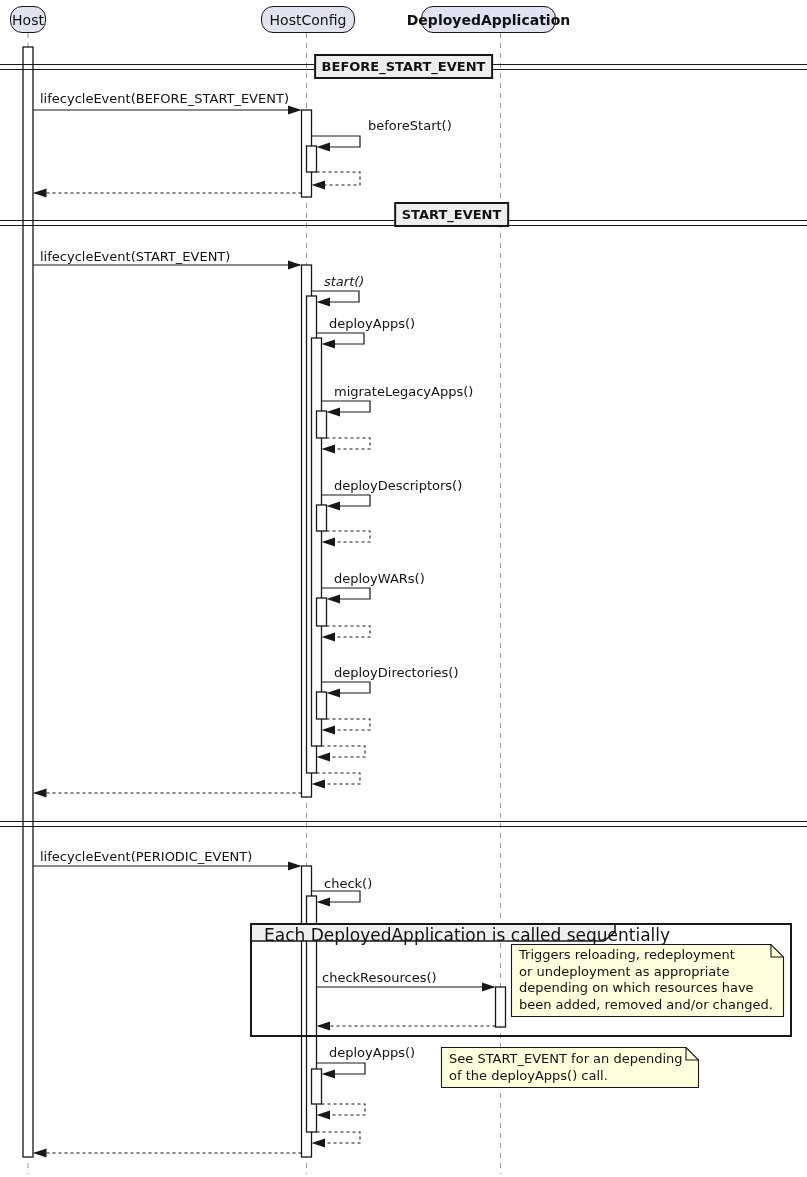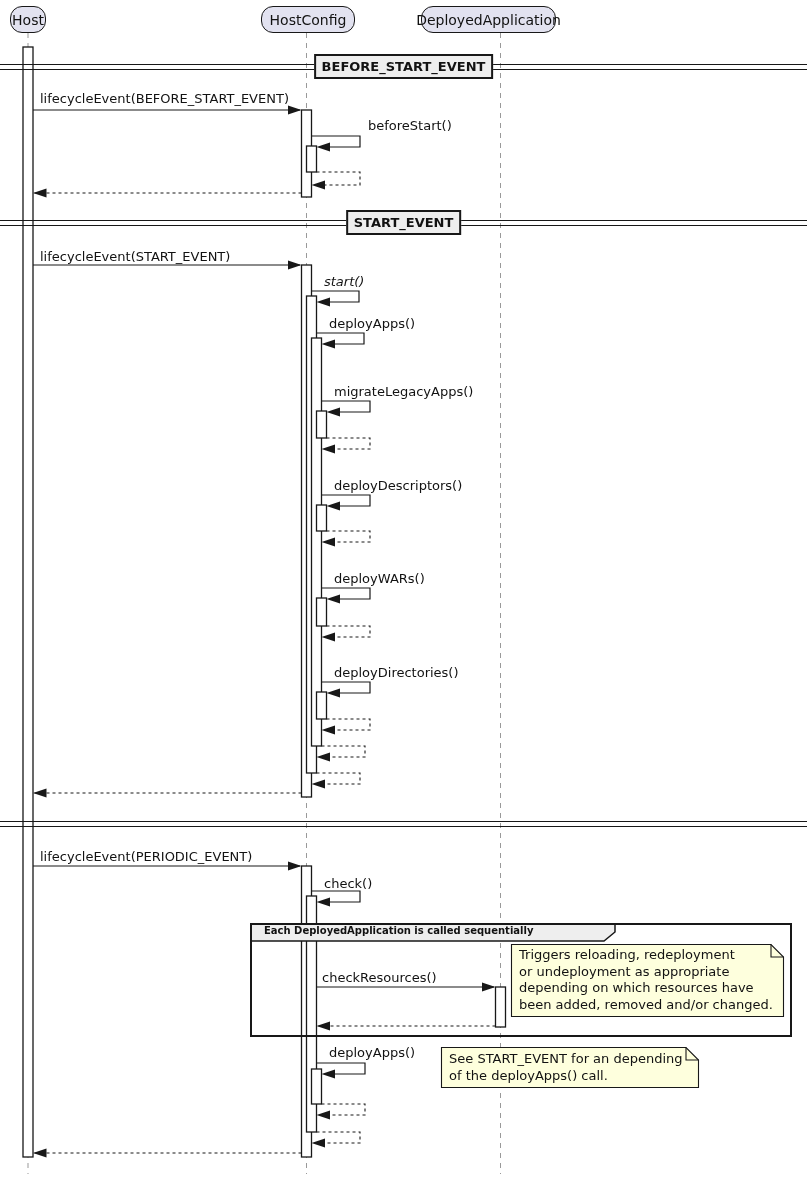--- a/index.html
+++ b/index.html
@@ -14,21 +14,21 @@
     box-sizing:border-box; white-space:nowrap;
   }
   .divider-line { position:absolute; left:0; width:807px; height:0; border-top:1.5px solid #181818; }
   .divider-label {
     position:absolute; left:50%; transform:translateX(-50%);
     background:#EEEEEE; border:2px solid #181818; font-weight:bold; font-size:13px;
     padding:3px 6px; white-space:nowrap; box-sizing:border-box;
   }
   .msg { position:absolute; font-size:13px; white-space:nowrap; }
   .group-box { position:absolute; border:2px solid #181818; box-sizing:border-box; background:transparent; }
-  .group-label { position:absolute; font-weight:bold; font-size:10px; white-space:nowrap; }
+  .group-label { position:absolute; font-weight:normal; font-size:17px; white-space:nowrap; }
   .note-text { position:absolute; font-size:13px; line-height:16.5px; white-space:pre-line; }
 </style>
 </head>
 <body>
 
 <div class="stage">
 
   <svg class="layer" width="807" height="1177" viewBox="0 0 807 1177">
 
     <line x1="28" y1="33" x2="28" y2="1174" stroke="#999999" stroke-width="1" stroke-dasharray="5,5"></line>
@@ -126,31 +126,31 @@
     <path d="M441.5,1047.5 H686 L698.5,1060 V1087.5 H441.5 Z" fill="#FEFFDD" stroke="#181818" stroke-width="1.1"></path>
     <path d="M686,1047.5 V1060 H698.5" fill="none" stroke="#181818" stroke-width="1.1"></path>
   </svg>
 
   <div class="participant" style="left:10px; top:6px; width:36px; height:27px;">
     <span>Host</span>
   </div>
   <div class="participant" style="left:261px; top:6px; width:94px; height:27px;">
     <span>HostConfig</span>
   </div>
-  <div class="participant" style="left:421px; top:6px; width:135px; height:27px;">
+  <div class="participant" style="left:421px; top:6px; width:135px; height:27px;font-weight:bold;">
     <span>DeployedApplication</span>
   </div>
 
   <div class="divider-line" style="top:64px;"></div>
   <div class="divider-line" style="top:69px;"></div>
   <div class="divider-label" style="top:54px;">BEFORE_START_EVENT</div>
 
   <div class="divider-line" style="top:219.5px;"></div>
   <div class="divider-line" style="top:224.5px;"></div>
-  <div class="divider-label" style="top:210px;">START_EVENT</div>
+  <div class="divider-label" style="top:202px;margin-left:48px;">START_EVENT</div>
 
   <div class="divider-line" style="top:821px;"></div>
   <div class="divider-line" style="top:826px;"></div>
 
   <div class="group-box" style="left:250px; top:923px; width:542px; height:114px;"></div>
   <div class="group-label" style="left:264px; top:925px;">Each DeployedApplication is called sequentially</div>
 
   <div class="note-text" style="left:519px; top:947px; width:258px;">Triggers reloading, redeployment
 or undeployment as appropriate
 depending on which resources have

